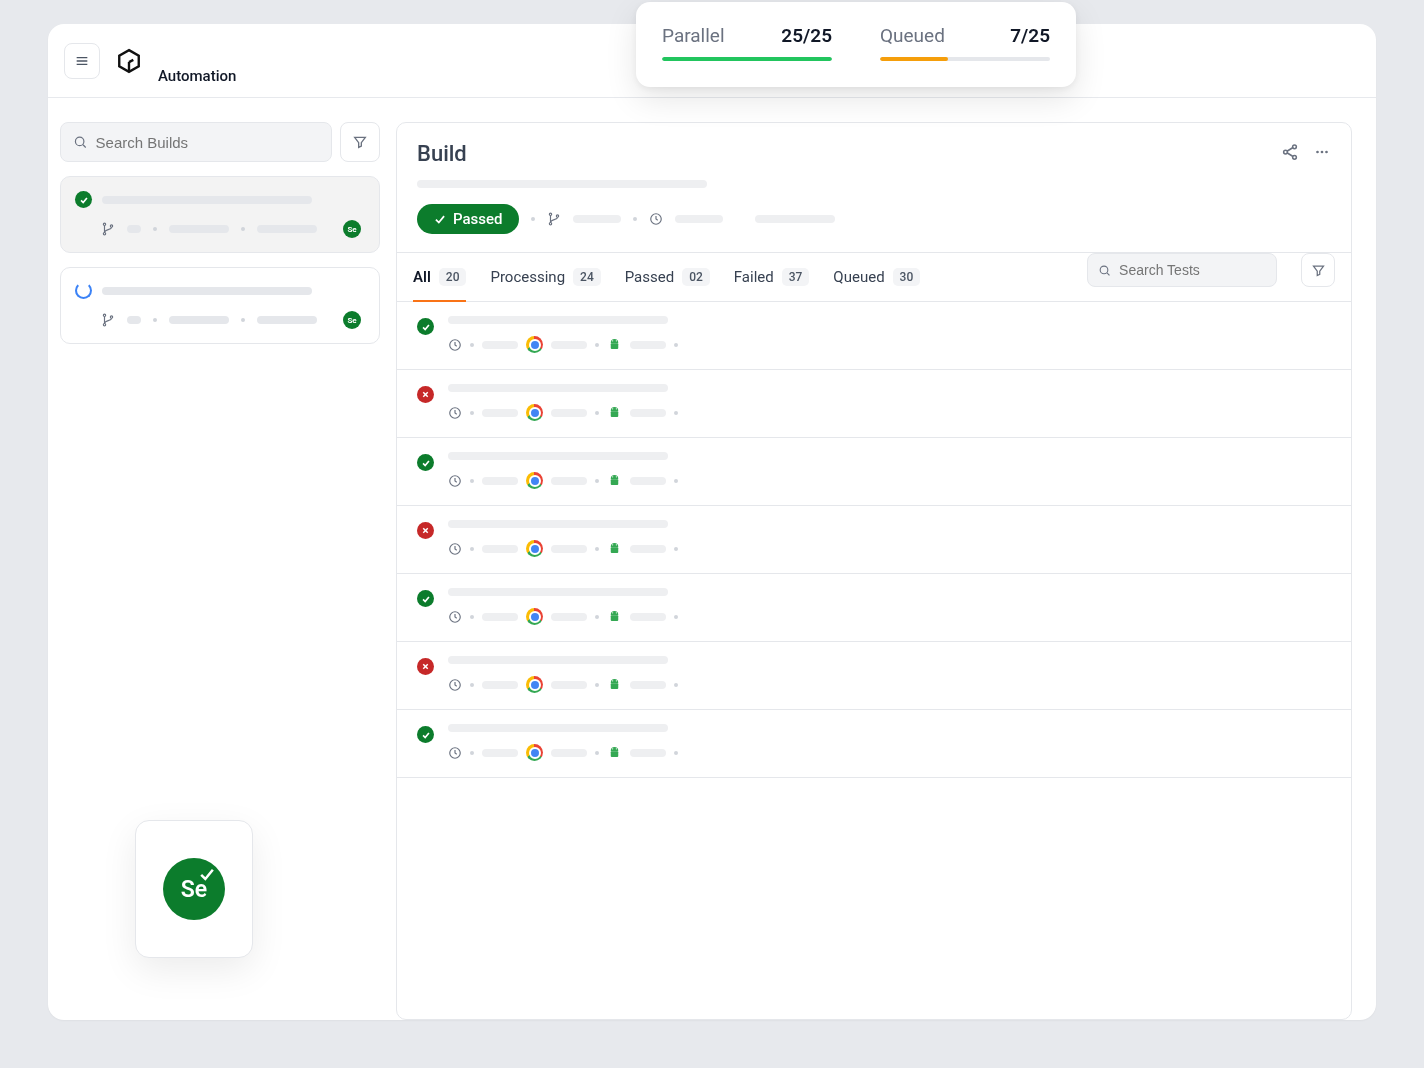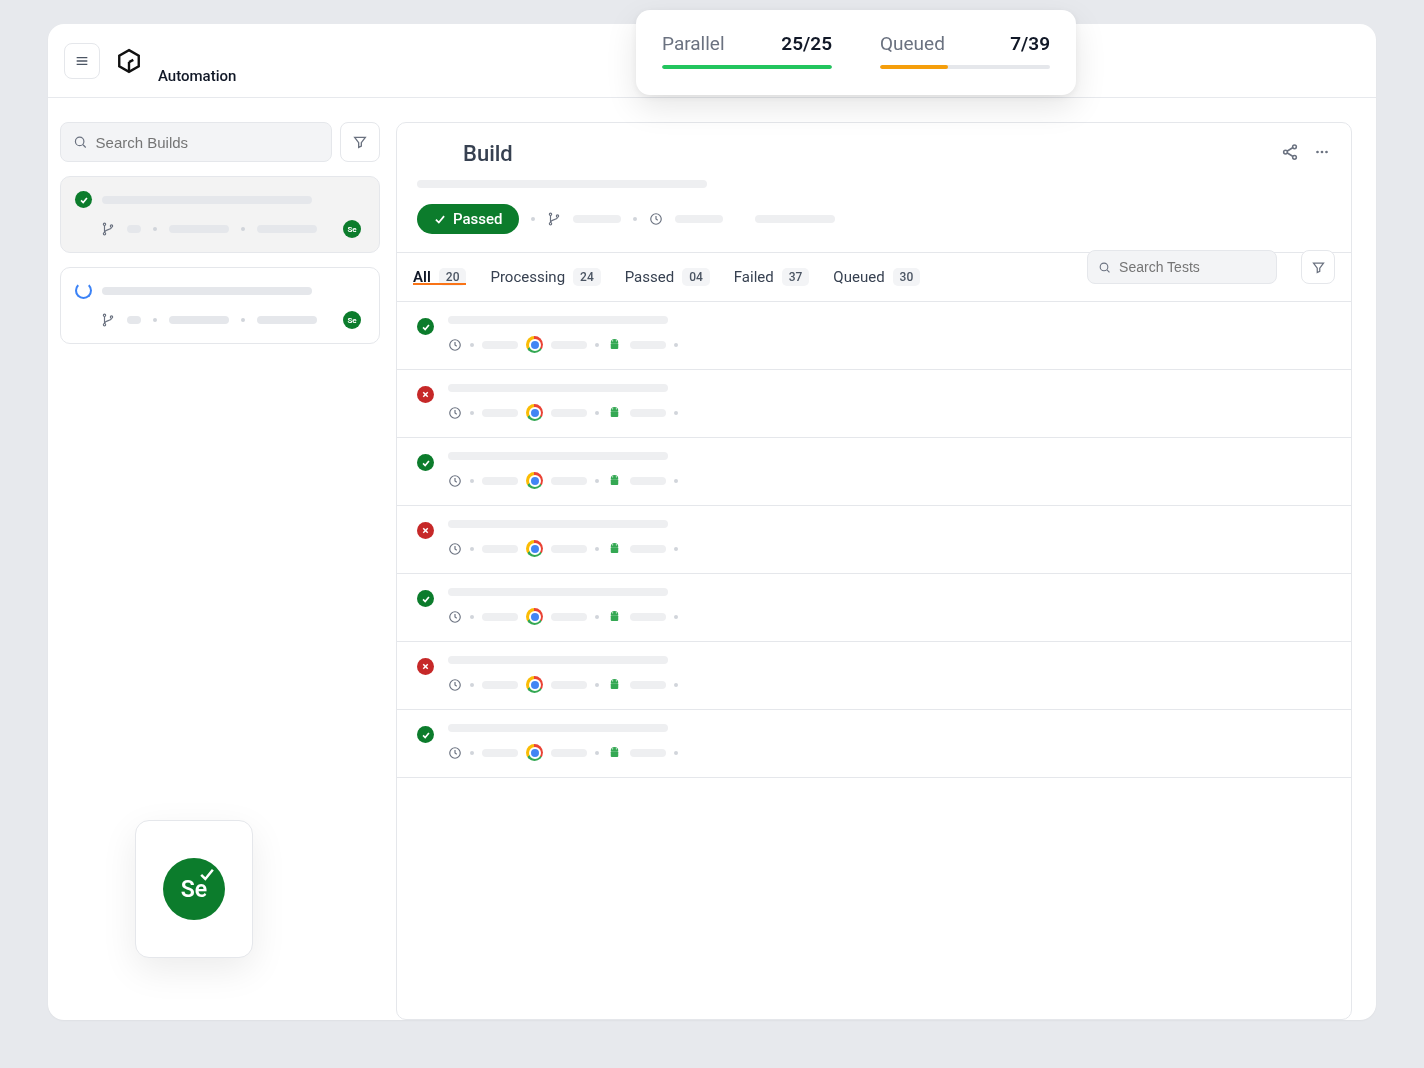--- a/index.html
+++ b/index.html
@@ -40,21 +40,21 @@
   display: flex;
   align-items: center;
   justify-content: center;
   background: #fff;
   cursor: pointer;
 }
 .logo-icon { width: 26px; height: 26px; display:flex; align-items:center; justify-content:center; }
 .topbar-title { font-size: 15px; font-weight: 500; color: #111827; margin-top: 30px; }
 .status-card {
   position: absolute;
-  top: 10px;
+  top: 2px;
   left: 636px;
   width: 440px;
   background: #fff;
   border-radius: 14px;
   box-shadow: 0 12px 32px rgba(0,0,0,.10), 0 2px 6px rgba(0,0,0,.06);
   padding: 22px 26px 26px;
   display: flex;
   gap: 48px;
   z-index: 10;
 }
@@ -83,27 +83,27 @@
 .status-dot.green { background:#0C7C2C; }
 .status-dot.loading { border:2px solid #3B82F6; border-top-color:transparent; background:transparent; }
 .skel { background:#E5E7EB; border-radius:4px; }
 .bc-row2 { display:flex; align-items:center; gap:12px; padding-left:26px; position:relative; }
 .branch-icon { width:14px; height:14px; color:#6B7280; }
 .se-badge { width:18px; height:18px; border-radius:50%; background:#0C7C2C; color:#fff; font-size:8px; font-weight:700; display:flex; align-items:center; justify-content:center; position:absolute; right:4px; }
 .dot-sep { width:4px; height:4px; background:#D1D5DB; border-radius:50%; }
 .main { flex:1; border:1px solid #E5E7EB; border-radius:10px; display:flex; flex-direction:column; overflow:hidden; background:#fff; }
 .main-header { padding:18px 20px 0; }
 .mh-top { display:flex; align-items:center; justify-content:space-between; }
-.mh-title { font-size:22px; color:#374151; font-weight:500;margin-left:46px; }
+.mh-title { font-size:22px; color:#374151; font-weight:500; }
 .mh-actions { display:flex; gap:14px; align-items:center; color:#6B7280; }
 .mh-actions span { cursor:pointer; }
 .mh-skel { height:8px; width:290px; background:#EEEFF1; border-radius:4px; margin-top:14px; }
 .mh-row3 { display:flex; align-items:center; gap:12px; margin-top:16px; margin-bottom:18px; }
 .passed-pill { background:#0C7C2C; color:#fff; border-radius:18px; padding:6px 16px; display:flex; align-items:center; gap:6px; font-size:15px; font-weight:500; }
-.tabs-row { display:flex; align-items:flex-end; border-top:1px solid #E5E7EB; border-bottom:1px solid #E5E7EB; padding:17px 16px; gap:24px; height:50px; }
+.tabs-row { display:flex; align-items:flex-start; border-top:1px solid #E5E7EB; border-bottom:1px solid #E5E7EB; padding:0 16px; gap:24px; height:50px; }
 .tab { display:flex; align-items:center; gap:8px; font-size:15px; color:#374151; cursor:pointer; height:100%; position:relative; }
 .tab.active { font-weight:600; color:#111827; }
 .tab.active::after { content:''; position:absolute; left:0; right:0; bottom:-1px; height:2px; background:#F97316; }
 .tab-count { background:#F3F4F6; color:#4B5563; font-size:12px; padding:2px 7px; border-radius:5px; font-weight:500; }
 .tabs-spacer { flex:1; }
 .search-tests { width:190px; height:34px; background:#F3F4F6; border:1px solid #E5E7EB; border-radius:8px; display:flex; align-items:center; padding:0 10px; gap:8px; }
 .search-tests input { border:none; background:transparent; outline:none; font-size:14px; color:#c2410c; width:100%; }
 .filter-sm { width:34px; height:34px; border:1px solid #E5E7EB; border-radius:8px; display:flex; align-items:center; justify-content:center; background:#fff; cursor:pointer; }
 .tests { flex:1; overflow-y:auto; }
 .test-row { border-bottom:1px solid #E5E7EB; padding:14px 20px 16px; display:flex; gap:14px; cursor:pointer; }
@@ -271,21 +271,21 @@
             <div class="tab active">
               <span>All</span>
               <span class="tab-count">20</span>
             </div>
             <div class="tab">
               <span>Processing</span>
               <span class="tab-count">24</span>
             </div>
             <div class="tab">
               <span>Passed</span>
-              <span class="tab-count">04</span>
+              <span class="tab-count">02</span>
             </div>
             <div class="tab">
               <span>Failed</span>
               <span class="tab-count">37</span>
             </div>
             <div class="tab">
               <span>Queued</span>
               <span class="tab-count">30</span>
             </div>
           </div>
@@ -536,21 +536,21 @@
       <span class="status-label">Parallel</span>
       <span class="status-value">25/25</span>
     </div>
     <div class="status-bar">
         <div class="status-bar-fill" id="bar-parallel" style="width: 100%; background: rgb(34, 197, 94);"></div>
       </div>
   </div>
   <div class="status-col">
     <div class="status-row">
       <span class="status-label">Queued</span>
-      <span class="status-value">7/39</span>
+      <span class="status-value">7/25</span>
     </div>
     <div class="status-bar">
         <div class="status-bar-fill" id="bar-queued" style="width: 40%; background: rgb(245, 158, 11);"></div>
       </div>
   </div>
 </div>
 
 <div class="se-card">
   <div class="se-large">
     <svg style="position:absolute;top:6px;right:8px" width="20" height="20" viewBox="0 0 24 24" fill="none" stroke="#fff" stroke-width="3">

